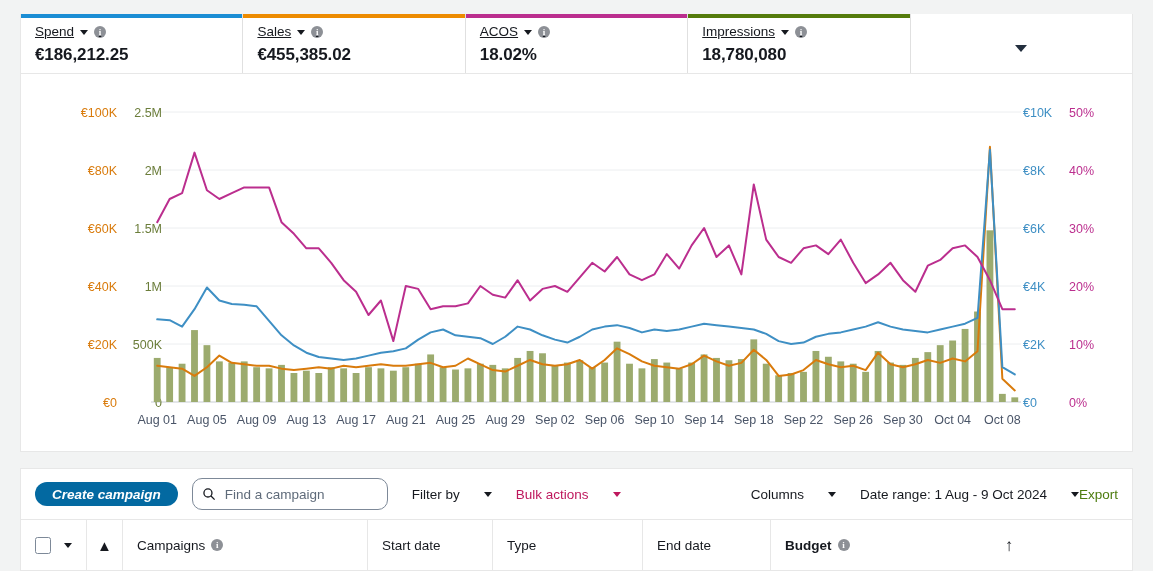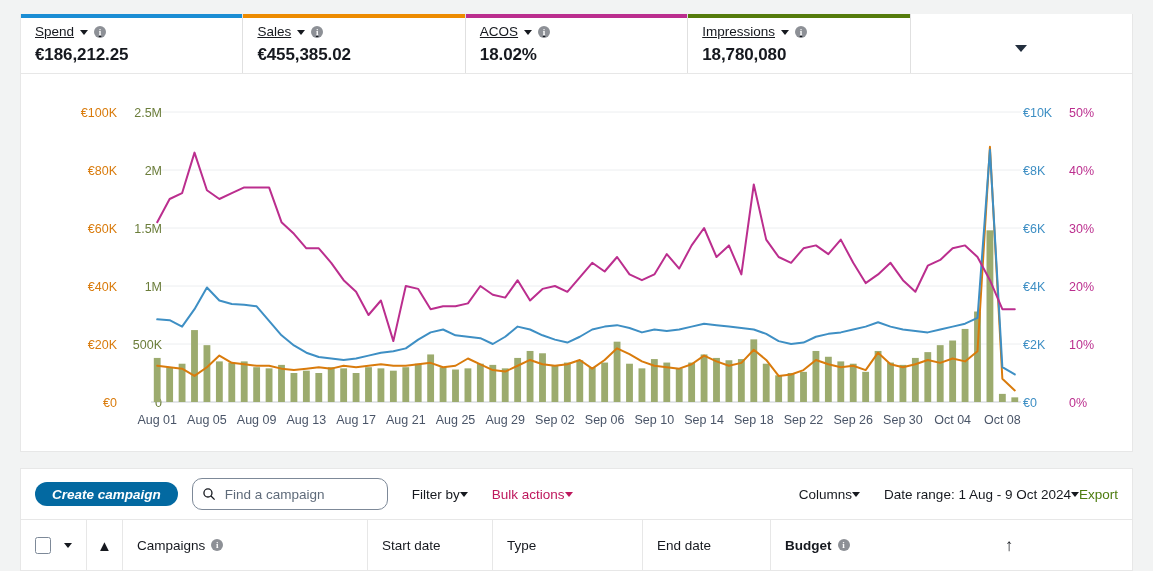--- a/index.html
+++ b/index.html
@@ -69,21 +69,21 @@
     margin-left:14px; width:196px; height:32px; border:1px solid #7d8998;
     border-radius:10px; display:flex; align-items:center; padding:0 9px; background:#fff;
   }
   .search-icon { width:14px; height:14px; margin-right:7px; flex:0 0 auto; }
   .search-input {
     border:none; outline:none; font-size:13.5px; width:100%;
     font-family:"Liberation Sans", sans-serif; color:#16191f; background:transparent;
   }
   .search-input::placeholder { color:#5f6b7a; }
   .tb-item {
-    display:flex; align-items:center; gap:0; margin-left:24px;
+    display:flex; align-items:center; gap:24px; margin-left:24px;
     font-size:13.5px; color:#16191f; cursor:pointer; height:32px;
   }
   .tb-item.disabled { color:#be185d; cursor:default; }
   .chev-sm { width:0;height:0;border-left:4.5px solid transparent;border-right:4.5px solid transparent;border-top:5.5px solid currentColor; }
   .spacer { flex:1 1 auto; }
   .tb-link { font-size:13.5px; color:#4d7c0f; cursor:pointer; }
 
   
   .table-head {
     position:absolute; left:20px; top:520px; width:1113px; height:51px;

